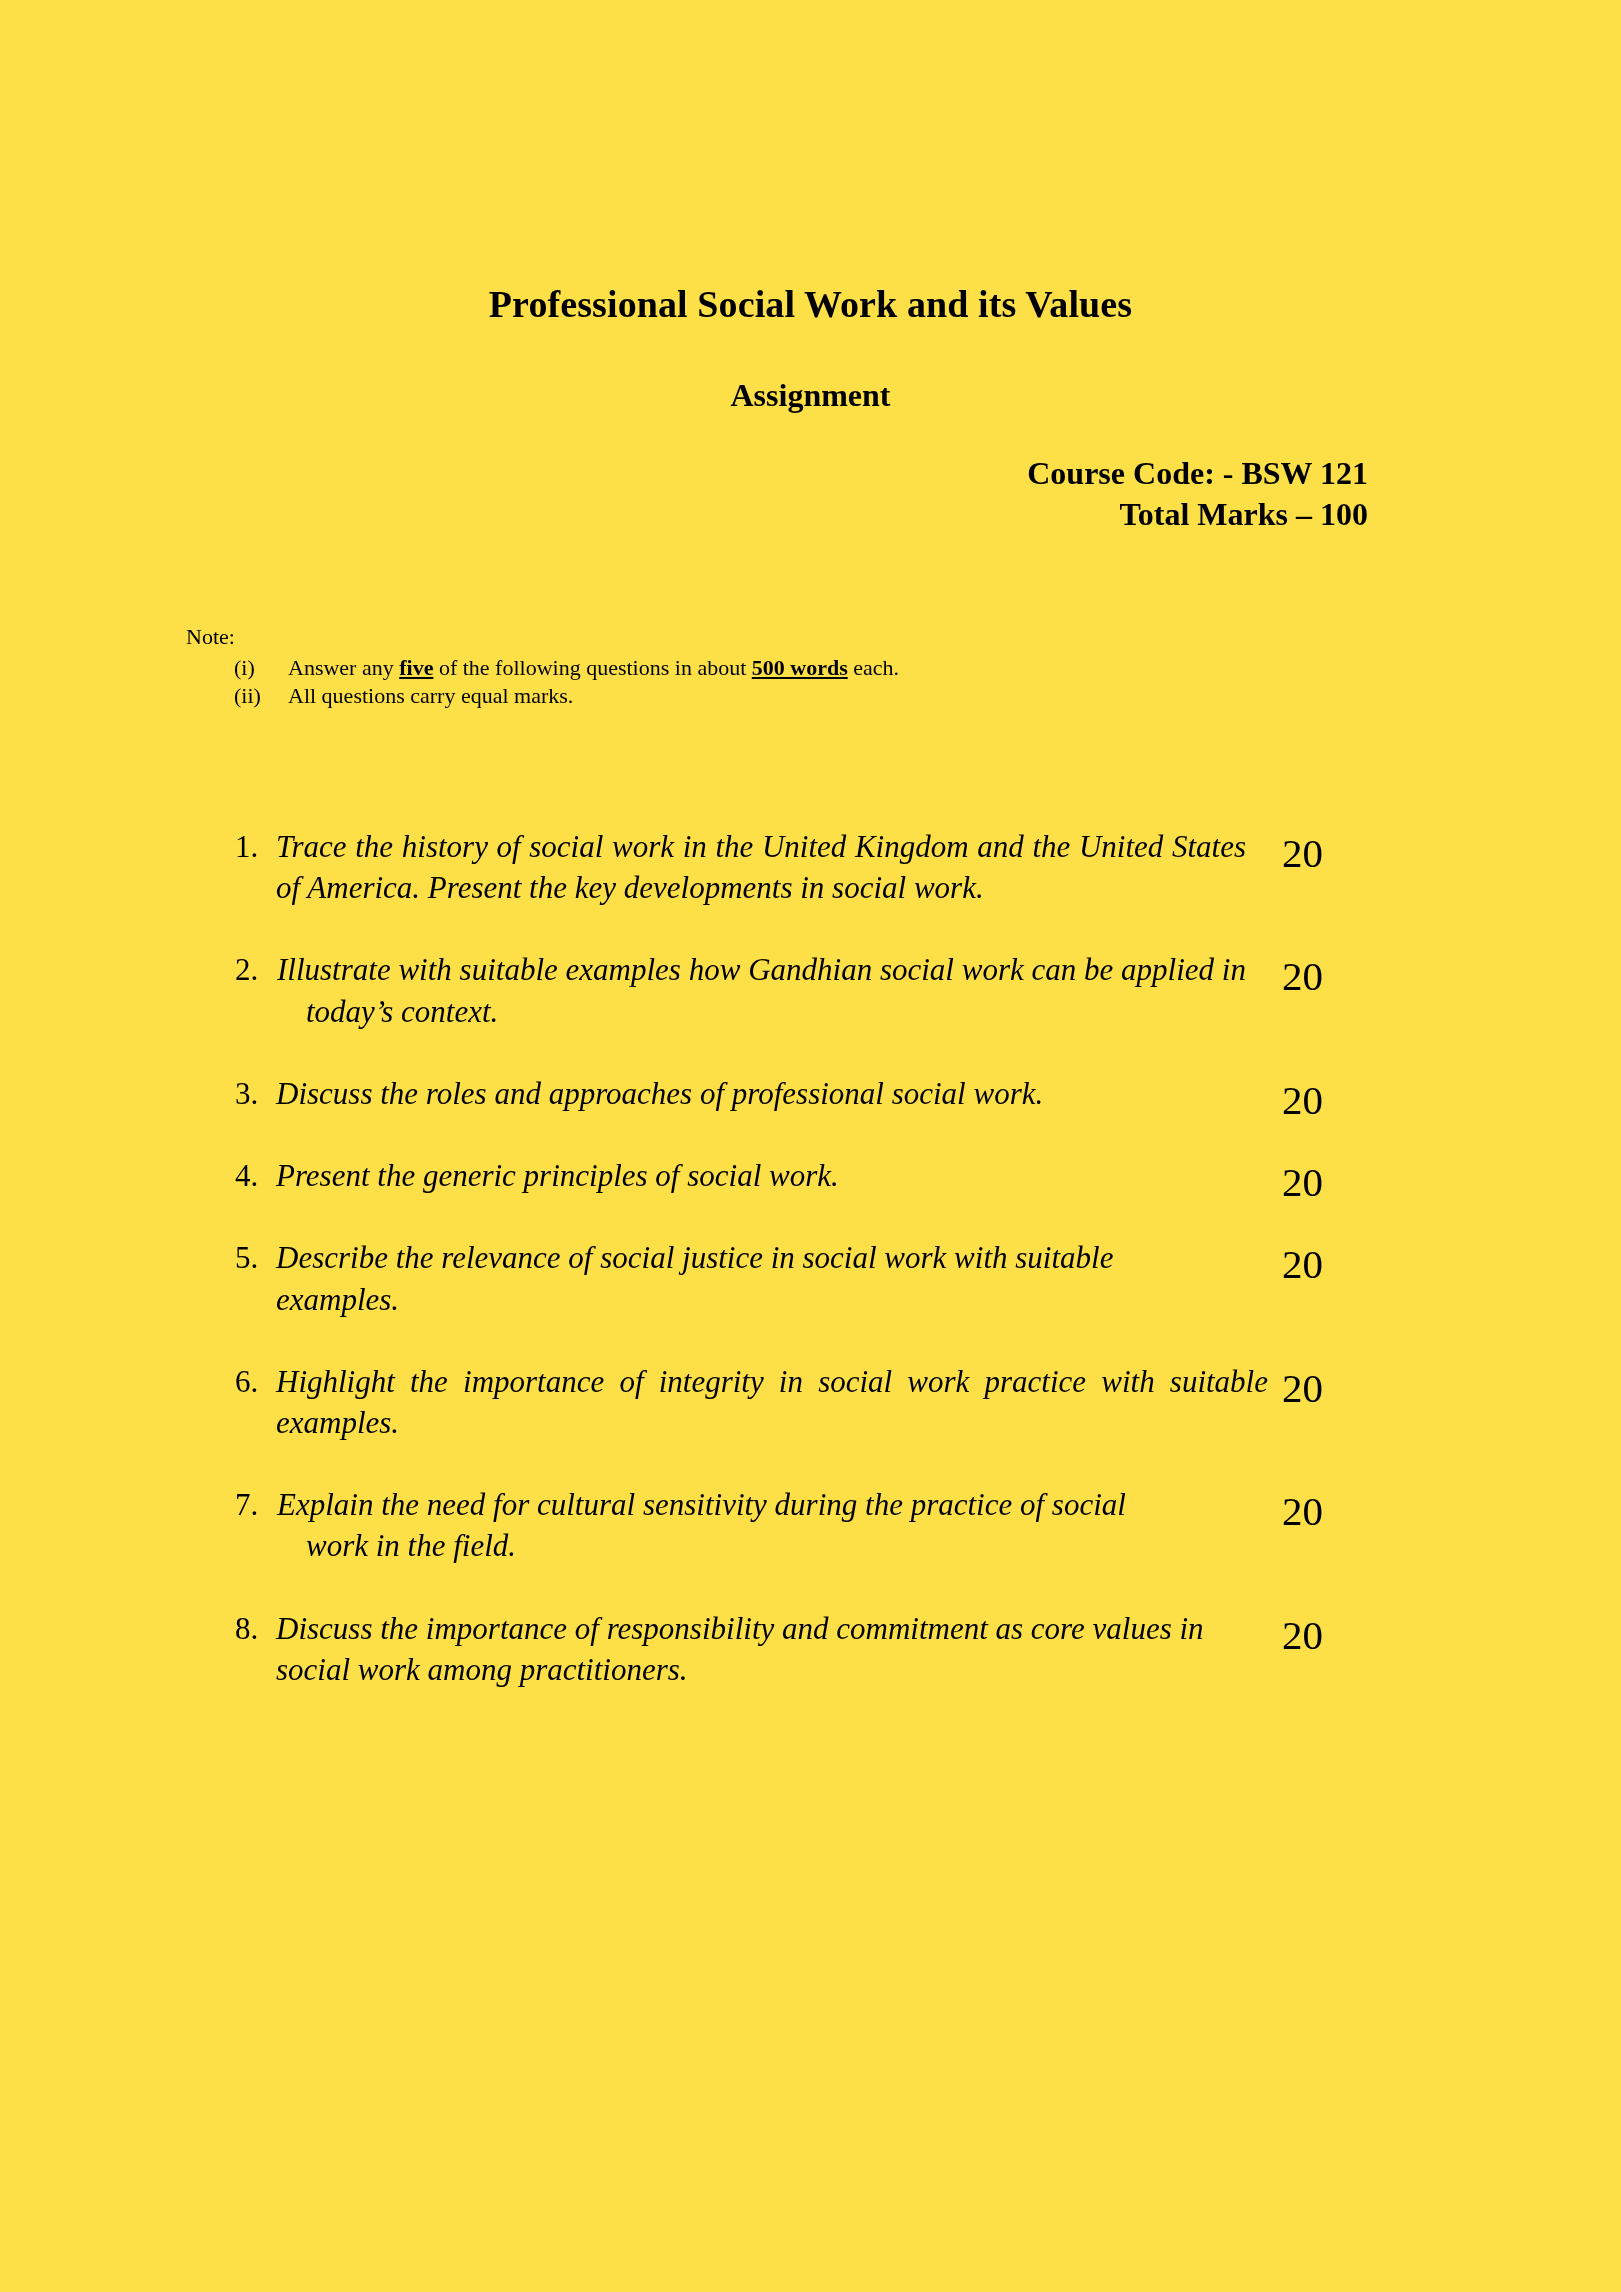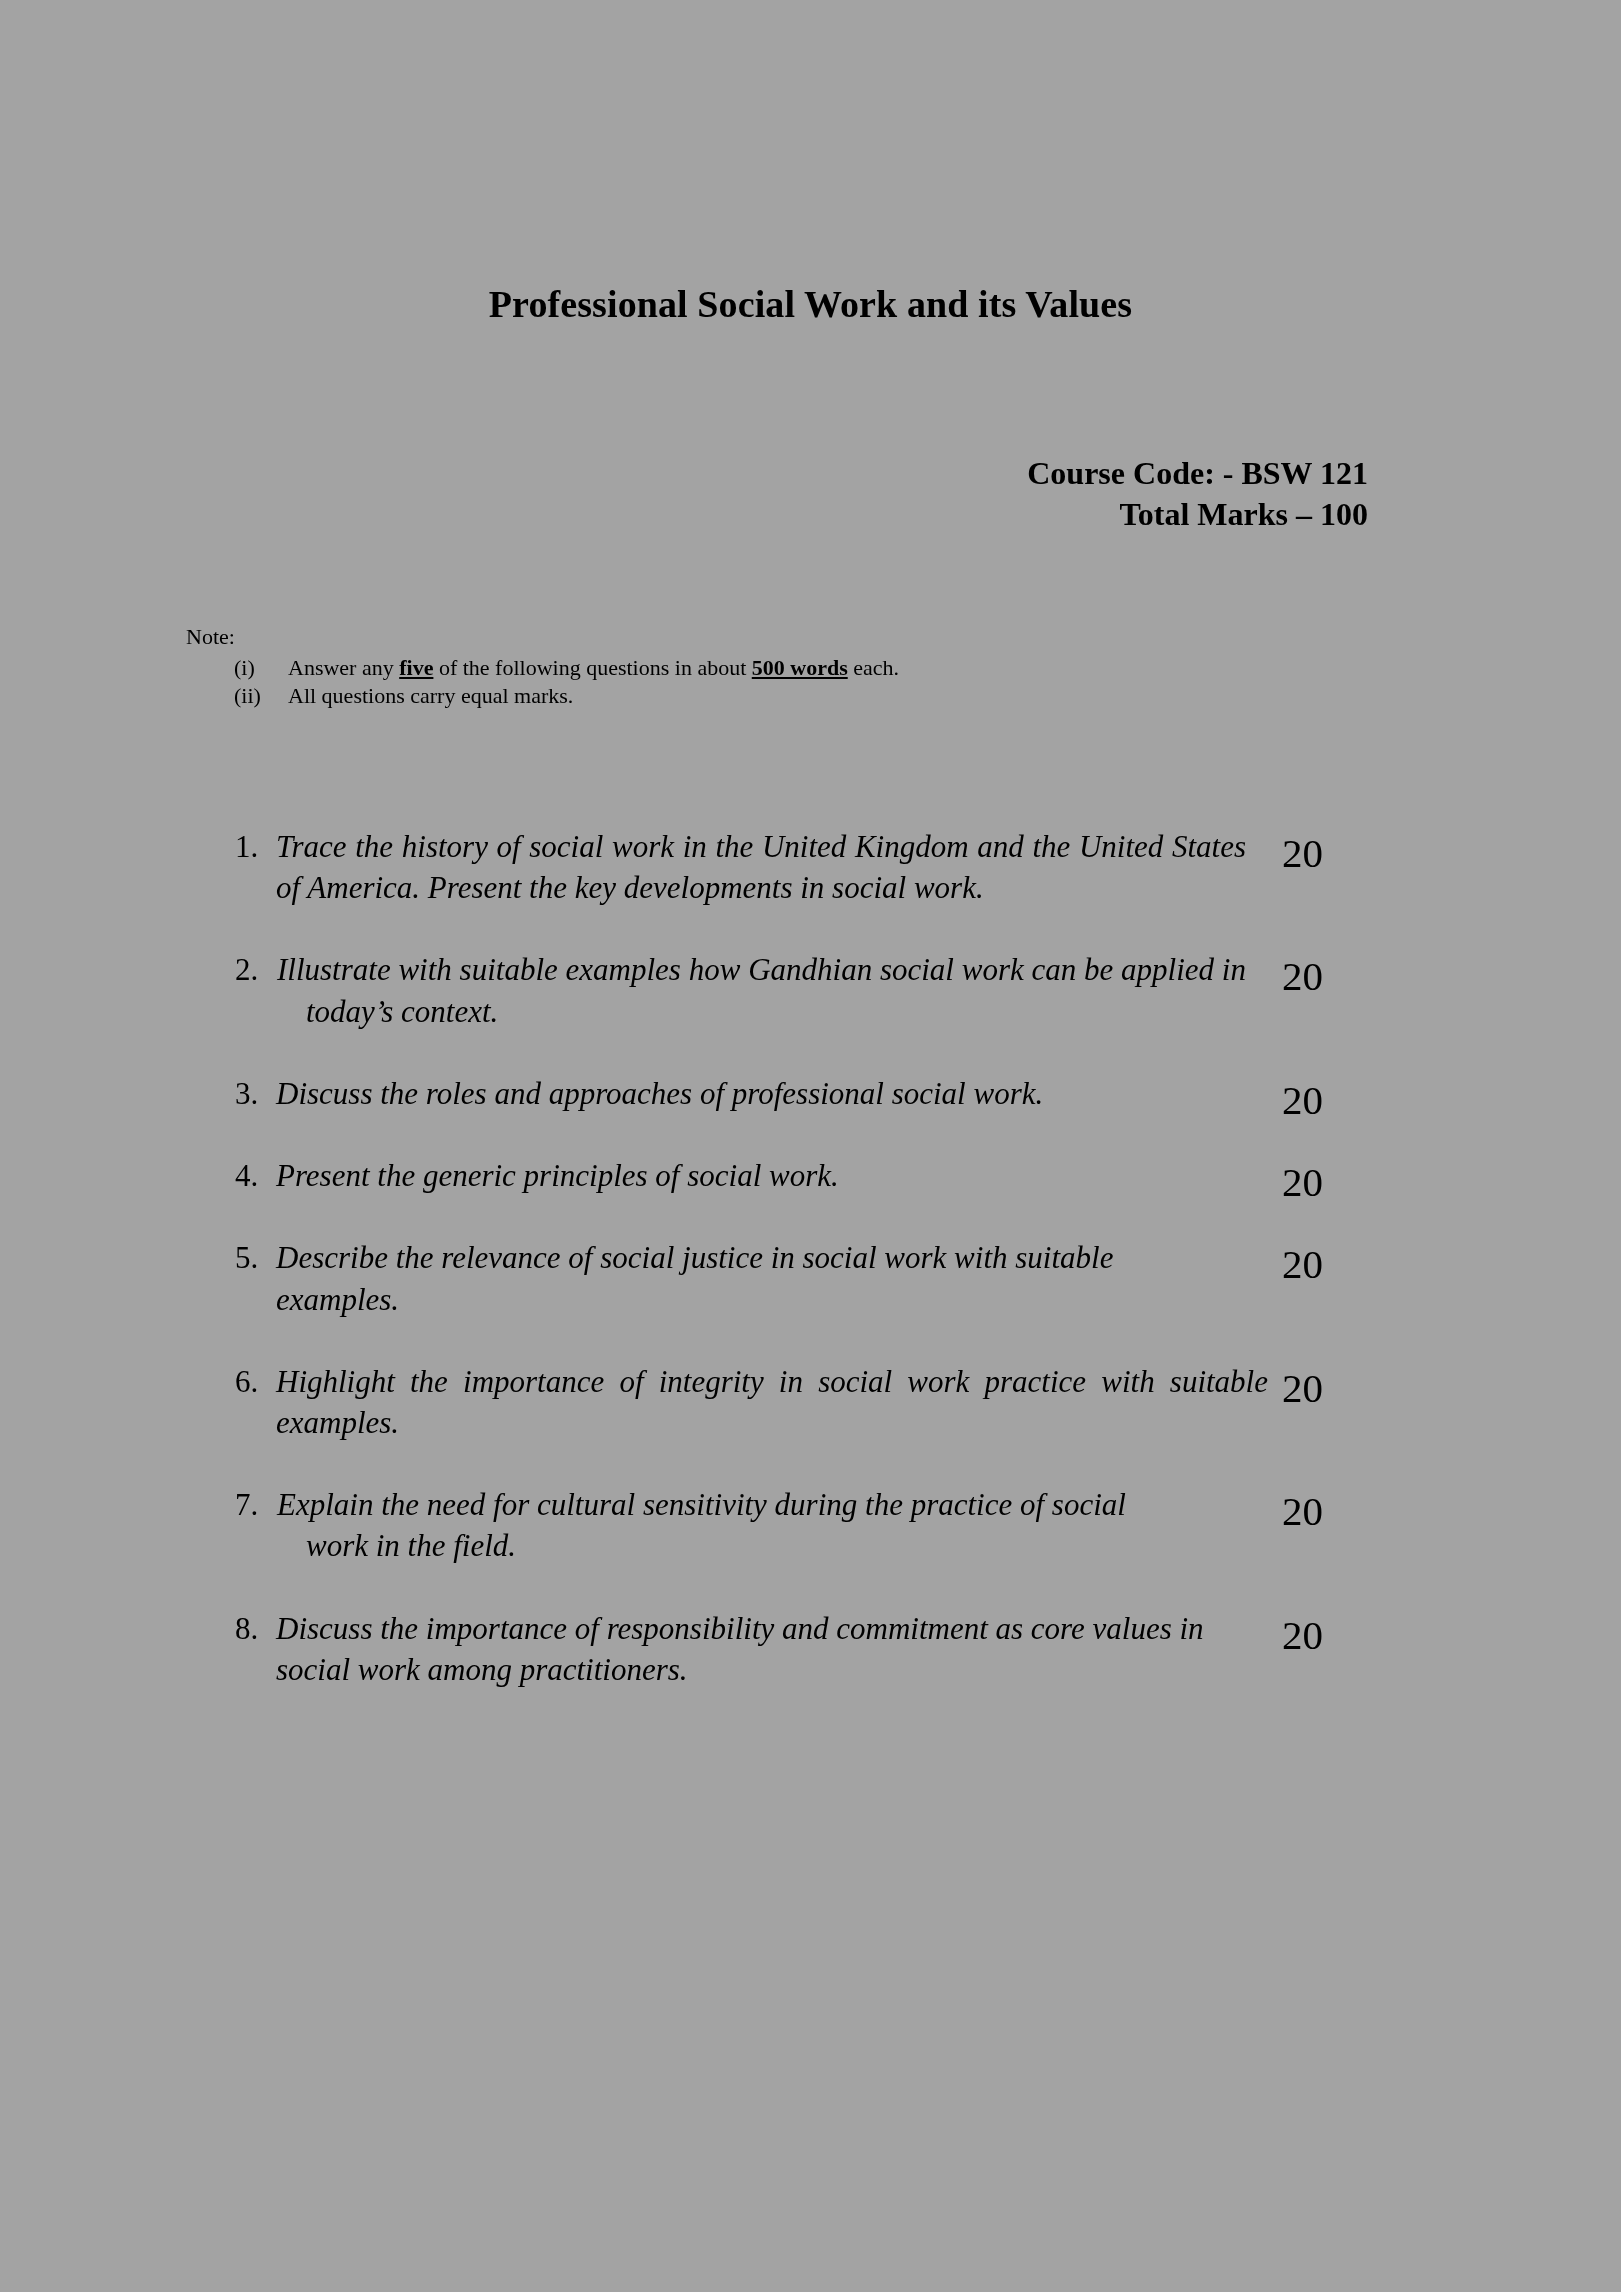--- a/index.html
+++ b/index.html
@@ -8,21 +8,21 @@
     background: #ffffff;
   }
   body {
     font-family: "Liberation Serif", "DejaVu Serif", serif;
     color: #000000;
   }
   .page {
     position: relative;
     width: 1621px;
     height: 2293px;
-    background: #a3a3a3;
+    background: #fde047;
     box-sizing: border-box;
     overflow: hidden;
   }
 
   
   .doc-title {
     position: absolute;
     left: 0;
     top: 282px;
     width: 1621px;
@@ -123,20 +123,21 @@
     text-align: left;
   }
 </style>
 </head>
 <body>
 
 <div class="page">
 
   <div class="doc-title">Professional Social Work and its Values</div>
 
+  <div class="doc-subtitle">Assignment</div>
 
   <div class="course-meta">
     <div>Course Code: - BSW 121</div>
     <div>Total Marks – 100</div>
   </div>
 
   <div class="note-block">
     <div class="note-label">Note:</div>
     <div class="note-items">
 

